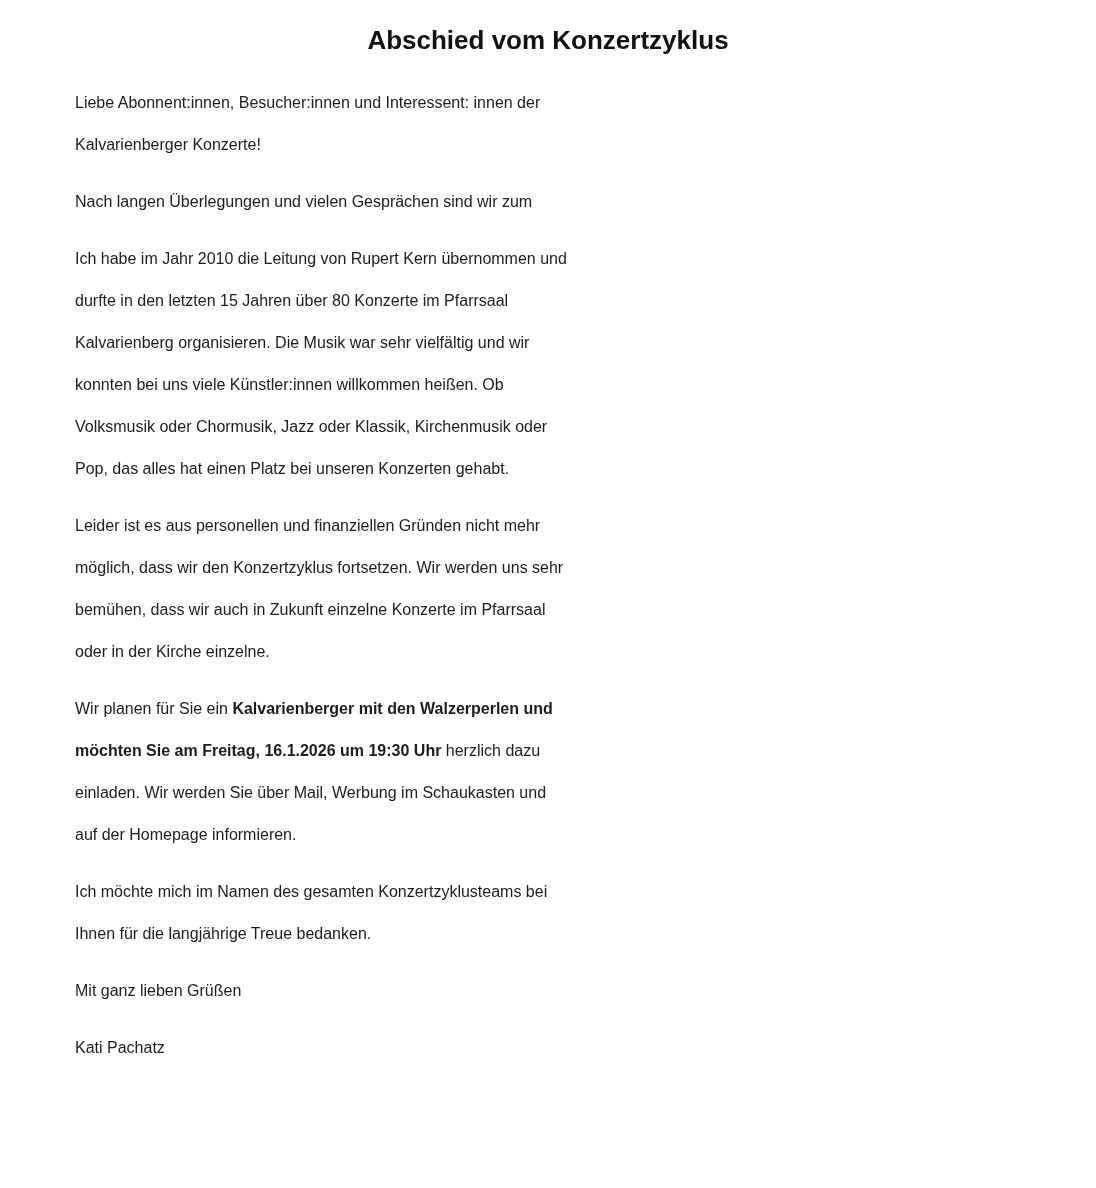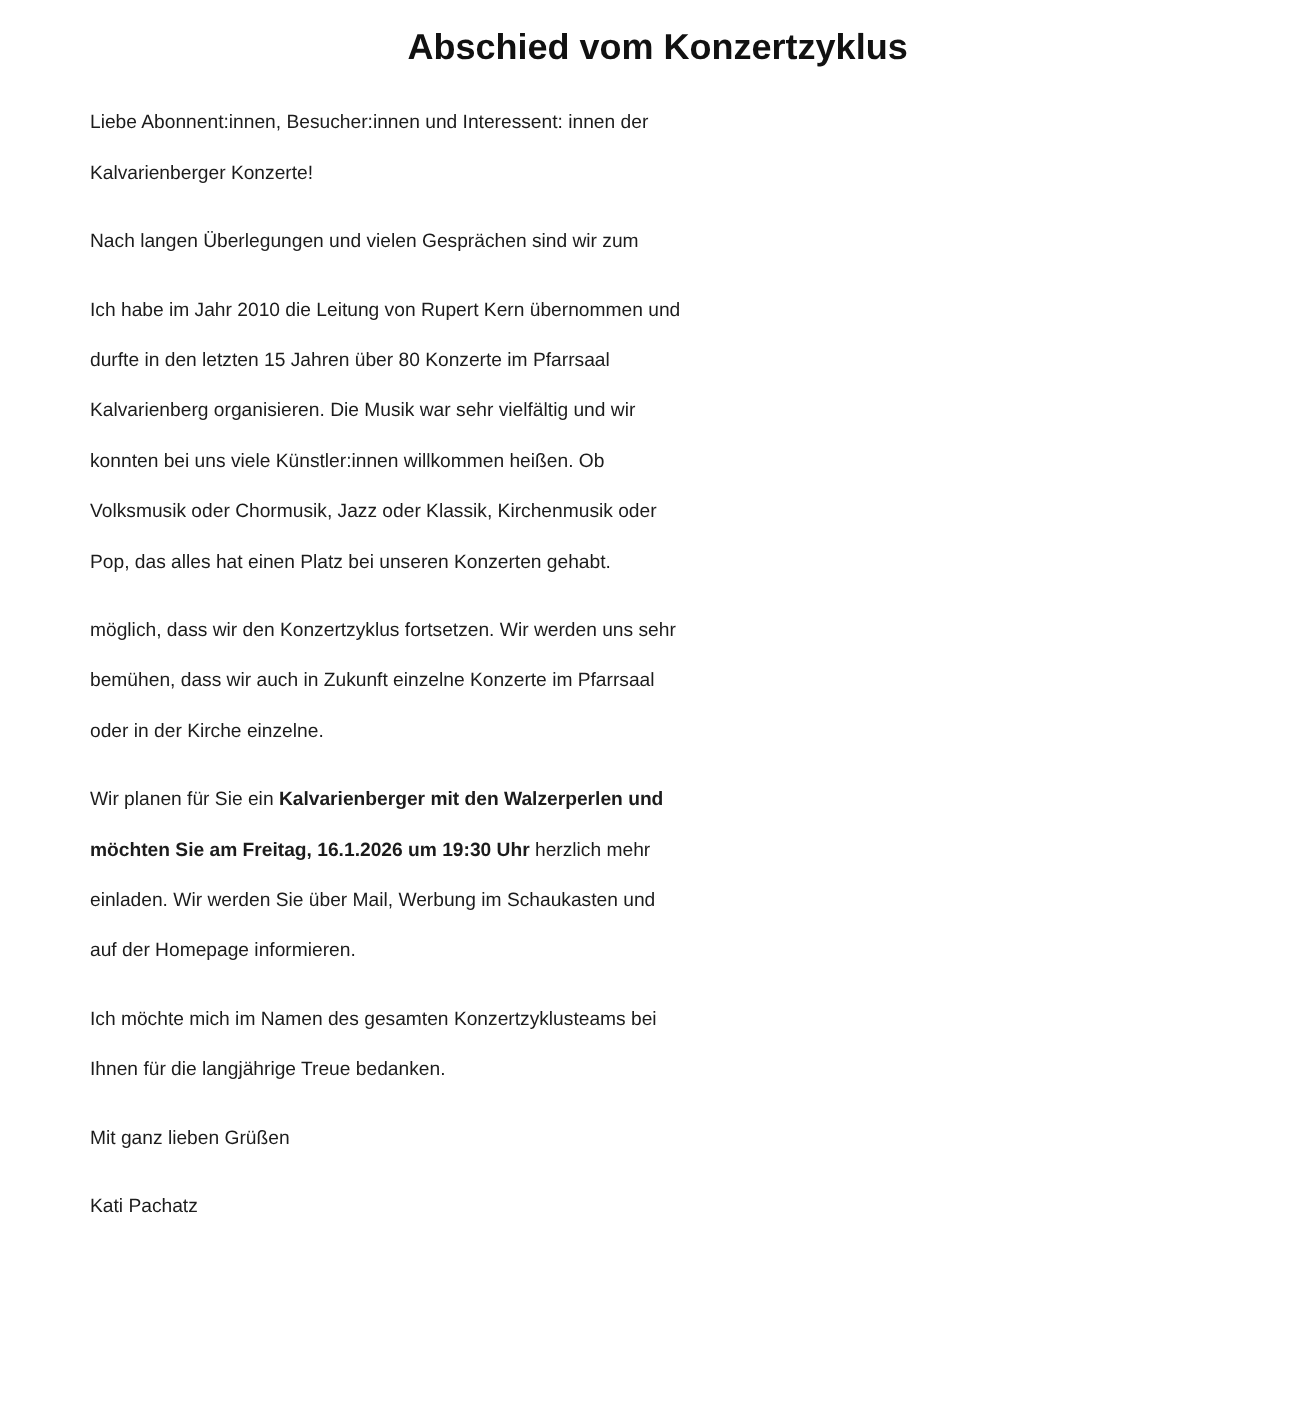--- a/index.html
+++ b/index.html
@@ -13,21 +13,21 @@
     height: 1188px;
     background: #ffffff;
     color: #1c1c1c;
     font-family: "Liberation Sans", "DejaVu Sans", sans-serif;
     overflow: hidden;
   }
   .doc-title {
     margin: 0;
     padding-top: 22px;
     text-align: center;
-    font-size: 30px;
+    font-size: 26px;
     font-weight: bold;
     line-height: 36px;
     color: #111111;
   }
   .doc-body {
     padding: 24px 120px 0 75px;
   }
   .para {
     margin: 0 0 15px 0;
     font-size: 16px;
@@ -56,27 +56,28 @@
       </p>
       <p class="para">
         <span class="line"><span>Ich habe im Jahr 2010 die Leitung von Rupert Kern übernommen und</span></span>
         <span class="line"><span>durfte in den letzten 15 Jahren über 80 Konzerte im Pfarrsaal</span></span>
         <span class="line"><span>Kalvarienberg organisieren. Die Musik war sehr vielfältig und wir</span></span>
         <span class="line"><span>konnten bei uns viele Künstler:innen willkommen heißen. Ob</span></span>
         <span class="line"><span>Volksmusik oder Chormusik, Jazz oder Klassik, Kirchenmusik oder</span></span>
         <span class="line"><span>Pop, das alles hat einen Platz bei unseren Konzerten gehabt.</span></span>
       </p>
       <p class="para">
+        <span class="line"><span>Leider ist es aus personellen und finanziellen Gründen nicht mehr</span></span>
         <span class="line"><span>möglich, dass wir den Konzertzyklus fortsetzen. Wir werden uns sehr</span></span>
         <span class="line"><span>bemühen, dass wir auch in Zukunft einzelne Konzerte im Pfarrsaal</span></span>
         <span class="line"><span>oder in der Kirche einzelne.</span></span>
       </p>
       <p class="para">
         <span class="line"><span>Wir planen für Sie ein </span><span class="bold">Kalvarienberger mit den Walzerperlen und</span></span>
-        <span class="line"><span class="bold">möchten Sie am Freitag, 16.1.2026 um 19:30 Uhr</span><span> herzlich mehr</span></span>
+        <span class="line"><span class="bold">möchten Sie am Freitag, 16.1.2026 um 19:30 Uhr</span><span> herzlich dazu</span></span>
         <span class="line"><span>einladen. Wir werden Sie über Mail, Werbung im Schaukasten und</span></span>
         <span class="line"><span>auf der Homepage informieren.</span></span>
       </p>
       <p class="para">
         <span class="line"><span>Ich möchte mich im Namen des gesamten Konzertzyklusteams bei</span></span>
         <span class="line"><span>Ihnen für die langjährige Treue bedanken.</span></span>
       </p>
       <p class="para">
         <span class="line"><span>Mit ganz lieben Grüßen</span></span>
       </p>

